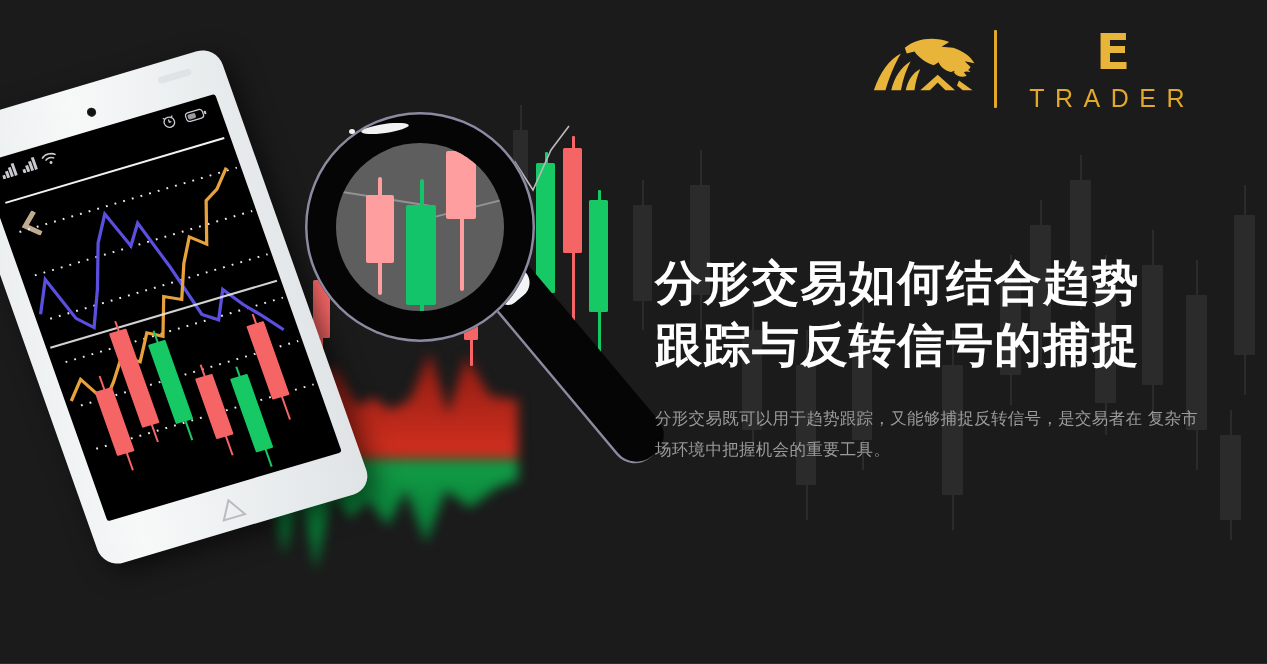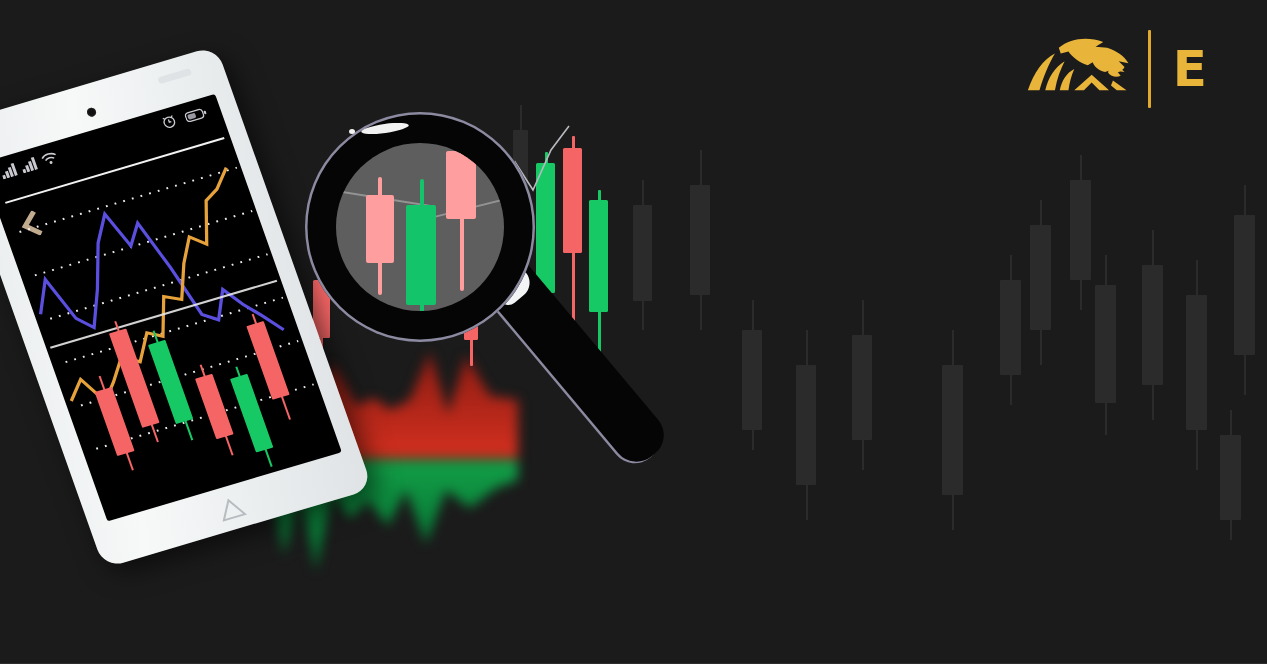--- a/index.html
+++ b/index.html
@@ -204,23 +204,34 @@
           <path d="M70 50 L88 66 L78 66 L70 58 L62 66 L52 66 Z"></path>
           <path d="M92 56 L106 66 L96 66 L90 61 Z"></path>
         </g>
       </svg>
     </span>
     <span class="logo-div"></span>
     <span class="logo-words">
       <span class="logo-eagle">
         <span class="lig">E</span>
       </span>
+      <span class="logo-trader">TRADER</span>
     </span>
   </div>
 
+  <div class="textblock">
+    <h1 class="headline">
+      <span class="l1">分形交易如何结合趋势</span>
+      <span class="l2">跟踪与反转信号的捕捉</span>
+    </h1>
+    <p class="subtitle">
+      <span>分形交易既可以用于趋势跟踪，又能够捕捉反转信号，是交易者在</span>
+      <span>复杂市场环境中把握机会的重要工具。</span>
+    </p>
+  </div>
 
   <div class="area-wrap">
     <svg width="300" height="260" viewBox="0 0 300 260" aria-hidden="true">
       <defs>
         <linearGradient id="gup" x1="0" y1="1" x2="0" y2="0">
           <stop offset="0%" stop-color="#d4301f"></stop>
           <stop offset="100%" stop-color="#8a1b12"></stop>
         </linearGradient>
         <linearGradient id="gdn" x1="0" y1="0" x2="0" y2="1">
           <stop offset="0%" stop-color="#12a048"></stop>

